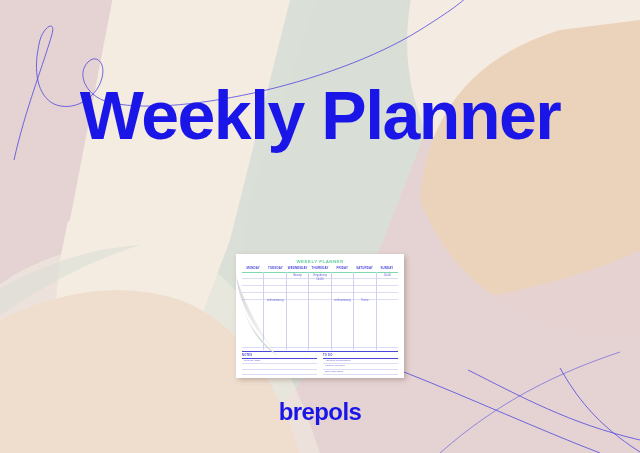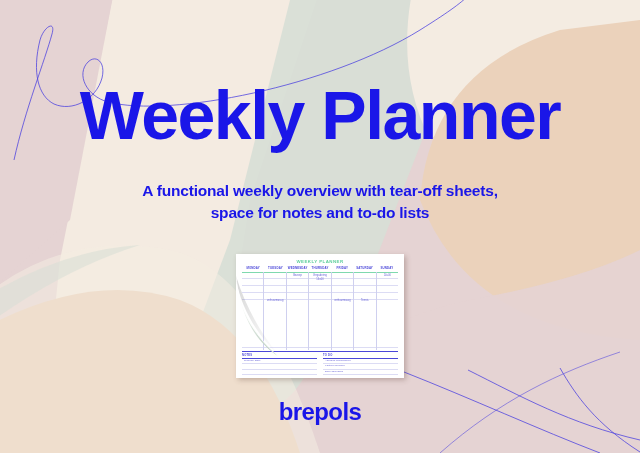--- a/index.html
+++ b/index.html
@@ -277,24 +277,20 @@
     <path d="M404,372 C470,398 540,430 600,453" fill="none" stroke="#4a3fe0" stroke-width="0.9" opacity="0.85"></path>
     <path d="M468,370 C520,396 570,424 640,440" fill="none" stroke="#4a3fe0" stroke-width="0.9" opacity="0.85"></path>
     <path d="M560,368 C576,396 596,424 640,452" fill="none" stroke="#4a3fe0" stroke-width="0.9" opacity="0.85"></path>
     <path d="M620,352 C560,372 500,400 440,453" fill="none" stroke="#4a3fe0" stroke-width="0.9" opacity="0.6"></path>
   </svg>
 
   <div id="title-wrap">
     <div id="page-title">Weekly Planner</div>
   </div>
 
-  <div id="subtitle-wrap">
-    <div class="subtitle-line">A functional weekly overview with tear-off sheets,</div>
-    <div class="subtitle-line">space for notes and to-do lists</div>
-  </div>
 
   <div id="planner-card">
     <div id="planner-inner">
 
       <div id="planner-title">WEEKLY PLANNER</div>
 
       <div id="planner-days">
         <div class="day-col-head">MONDAY</div>
         <div class="day-col-head">TUESDAY</div>
         <div class="day-col-head">WEDNESDAY</div>

